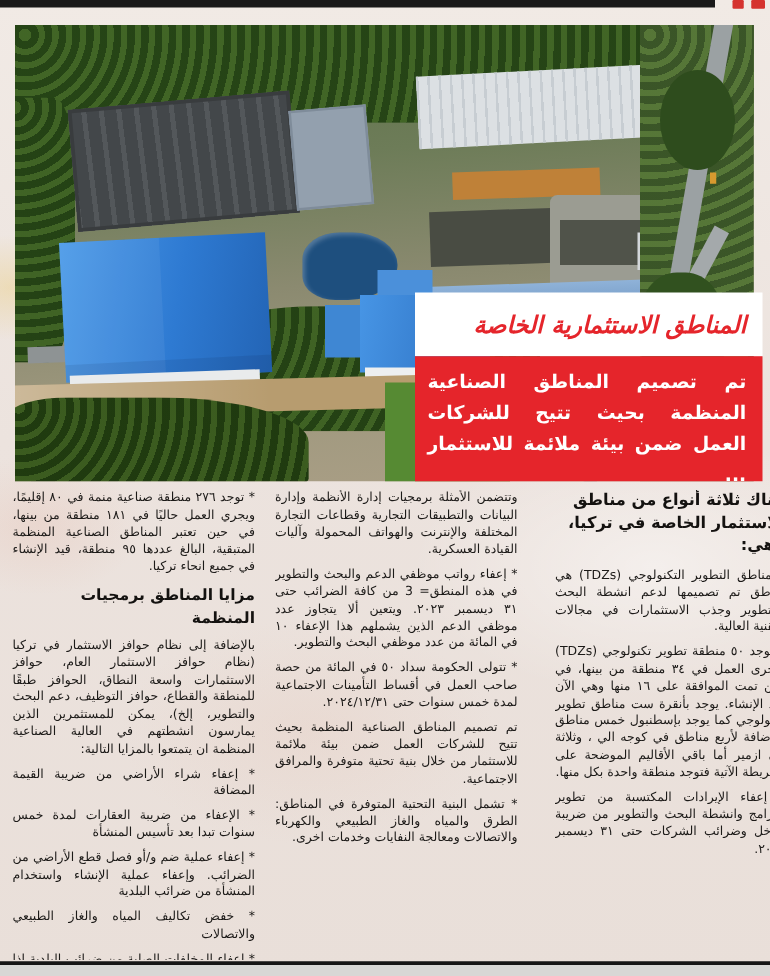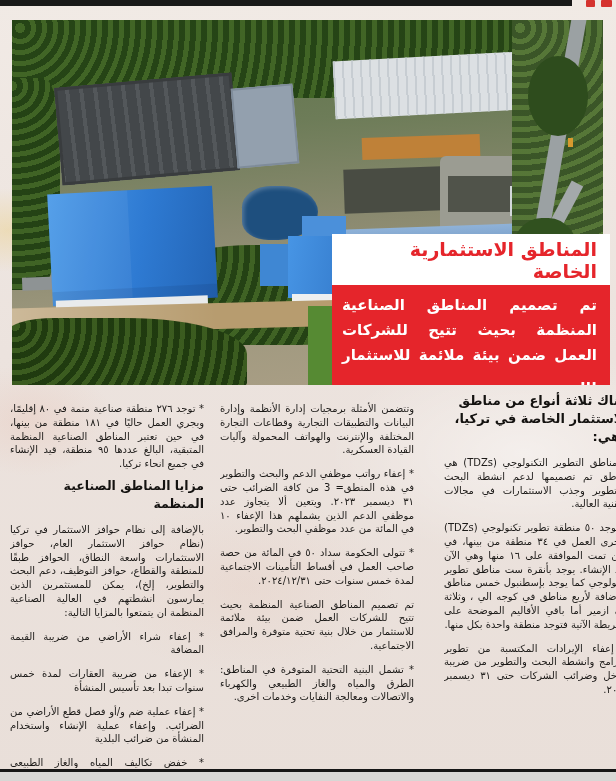--- a/index.html
+++ b/index.html
@@ -59,37 +59,37 @@
   .p-trees-r2{left:498px;top:198px;width:70px;height:90px;background-color:#31511f;border-radius:45%;}
   .p-car1{left:80px;top:250px;width:6px;height:4px;background:#d43c2c;}
   .p-car2{left:120px;top:251px;width:6px;height:4px;background:#ececec;}
   .p-car3{left:556px;top:118px;width:5px;height:9px;background:#d89a2f;}
   
   .title-box{
     position:absolute;left:332px;top:234px;width:278px;height:51px;background:#ffffff;
     display:flex;align-items:center;justify-content:flex-start;
   }
   .title-box .t{
-    width:100%;padding:0 13px 0 8px;color:#e5252b;font-weight:bold;font-size:19px;line-height:22px;text-align:right;
+    width:100%;padding:0 13px 0 8px;color:#e5252b;font-weight:bold;font-size:19px;line-height:22px;text-align:right;font-style:italic;
   }
   .red-box{
     position:absolute;left:332px;top:285px;width:278px;height:100px;background:#e5252b;box-sizing:border-box;
     padding:8px 13px 0 10px;color:#ffffff;font-weight:bold;font-size:15px;line-height:25px;
     text-align:justify;text-align-last:right;
   }
   
   .col{
     position:absolute;top:392px;height:376px;overflow:hidden;
     font-size:10px;line-height:13.8px;color:#1c1a18;
     text-align:justify;text-align-last:right;
   }
   .col-right{left:444px;width:184px;}
   .col-mid{left:220px;width:194px;}
   .col-left{left:10px;width:194px;}
-  .col p{margin:10px 0 6px;}
+  .col p{margin:0 0 6px;}
   .hd{font-weight:bold;color:#141210;font-size:13px;line-height:18px;margin:0 0 8px;text-align:right;text-align-last:right;}
   .hd.sub{font-size:12.5px;margin:4px 0 7px;}
   
   .footer-rule{position:absolute;left:0;top:769px;width:616px;height:3px;background:#161616;}
   .footer-strip{position:absolute;left:0;top:772px;width:616px;height:9px;background:#d8d7d5;}
 </style>
 </head>
 <body>
 
 <div class="page">
@@ -148,21 +148,21 @@
   <section class="col col-mid">
     <p>وتتضمن الأمثلة برمجيات إدارة الأنظمة وإدارة البيانات والتطبيقات التجارية وقطاعات التجارة المختلفة والإنترنت والهواتف المحمولة وآليات القيادة العسكرية.</p>
     <p>* إعفاء رواتب موظفي الدعم والبحث والتطوير في هذه المنطق= 3 من كافة الضرائب حتى ٣١ ديسمبر ٢٠٢٣. ويتعين ألا يتجاوز عدد موظفي الدعم الذين يشملهم هذا الإعفاء ١٠ في المائة من عدد موظفي البحث والتطوير.</p>
     <p>* تتولى الحكومة سداد ٥٠ في المائة من حصة صاحب العمل في أقساط التأمينات الاجتماعية لمدة خمس سنوات حتى ٢٠٢٤/١٢/٣١.</p>
     <p>تم تصميم المناطق الصناعية المنظمة بحيث تتيح للشركات العمل ضمن بيئة ملائمة للاستثمار من خلال بنية تحتية متوفرة والمرافق الاجتماعية.</p>
     <p>* تشمل البنية التحتية المتوفرة في المناطق: الطرق والمياه والغاز الطبيعي والكهرباء والاتصالات ومعالجة النفايات وخدمات اخرى.</p>
   </section>
 
   <section class="col col-left">
     <p>* توجد ٢٧٦ منطقة صناعية منمة في ٨٠ إقليمًا، ويجري العمل حاليًا في ١٨١ منطقة من بينها، في حين تعتبر المناطق الصناعية المنظمة المتبقية، البالغ عددها ٩٥ منطقة، قيد الإنشاء في جميع انحاء تركيا.</p>
-    <h3 class="hd sub">مزايا المناطق الصناعية المنظمة</h3>
+    <h3 class="hd sub">مزايا المناطق برمجيات المنظمة</h3>
     <p>بالإضافة إلى نظام حوافز الاستثمار في تركيا (نظام حوافز الاستثمار العام، حوافز الاستثمارات واسعة النطاق، الحوافز طبقًا للمنطقة والقطاع، حوافز التوظيف، دعم البحث والتطوير، إلخ)، يمكن للمستثمرين الذين يمارسون انشطتهم في العالية الصناعية المنظمة ان يتمتعوا بالمزايا التالية:</p>
     <p>* إعفاء شراء الأراضي من ضريبة القيمة المضافة</p>
     <p>* الإعفاء من ضريبة العقارات لمدة خمس سنوات تبدا بعد تأسيس المنشأة</p>
     <p>* إعفاء عملية ضم و/أو فصل قطع الأراضي من الضرائب. وإعفاء عملية الإنشاء واستخدام المنشأة من ضرائب البلدية</p>
     <p>* خفض تكاليف المياه والغاز الطبيعي والاتصالات</p>
     <p>* إعفاء المخلفات الصلبة من ضرائب البلدية إذا كانت المنطقة الصناعية المنظمة لا تستفيد من = ٨ دمات البلدية</p>
 
   </section>
 
   <div class="footer-rule"></div>

